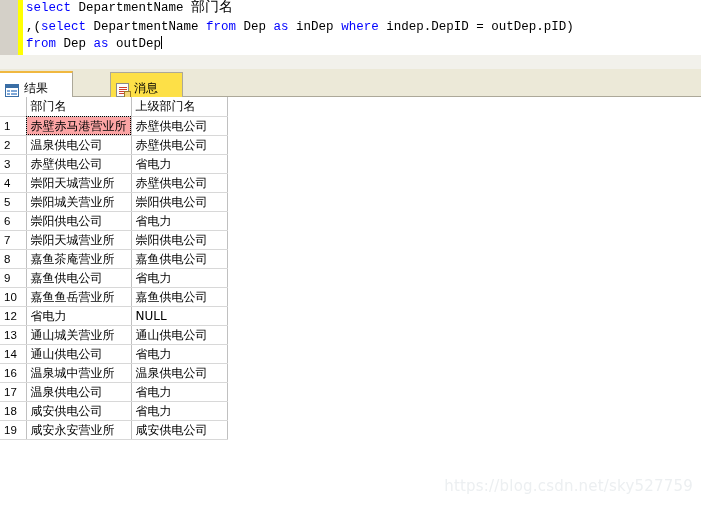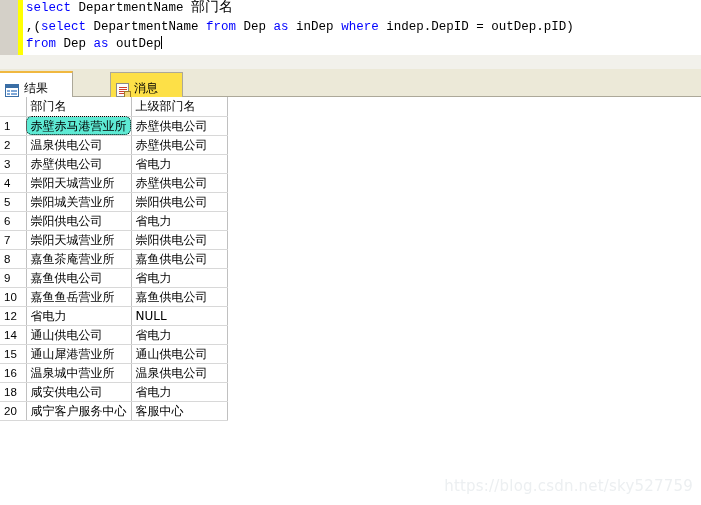--- a/index.html
+++ b/index.html
@@ -241,24 +241,23 @@
   }
   td.rownum {
     text-align: right;
     padding: 0 5px 0 0;
     color: #000;
     background: #ffffff;
     font-family: "Liberation Sans", sans-serif;
     font-size: 11.5px;
   }
   td.sel {
-    background: #5eead4;
+    background: #fca5a5;
     outline: 1px dotted #000;
     outline-offset: -1px;
-    border-radius: 6px;
   }
   td.null { color: #000; margin-top: 32px; }
 
   
   #watermark {
     position: absolute;
     right: 8px;
     bottom: 10px;
     color: #eceff1;
     font-size: 15px;
@@ -380,41 +379,46 @@
           <td class="rownum">10</td>
           <td>嘉鱼鱼岳营业所</td>
           <td>嘉鱼供电公司</td>
         </tr>
         <tr>
           <td class="rownum">12</td>
           <td>省电力</td>
           <td class="null">NULL</td>
         </tr>
         <tr>
+          <td class="rownum">13</td>
+          <td>通山城关营业所</td>
+          <td>通山供电公司</td>
+        </tr>
+        <tr>
           <td class="rownum">14</td>
           <td>通山供电公司</td>
           <td>省电力</td>
-        </tr>
-        <tr>
-          <td class="rownum">15</td>
-          <td>通山犀港营业所</td>
-          <td>通山供电公司</td>
         </tr>
         <tr>
           <td class="rownum">16</td>
           <td>温泉城中营业所</td>
           <td>温泉供电公司</td>
         </tr>
         <tr>
+          <td class="rownum">17</td>
+          <td>温泉供电公司</td>
+          <td>省电力</td>
+        </tr>
+        <tr>
           <td class="rownum">18</td>
           <td>咸安供电公司</td>
           <td>省电力</td>
         </tr>
         <tr>
-          <td class="rownum">20</td>
-          <td>咸宁客户服务中心</td>
-          <td>客服中心</td>
+          <td class="rownum">19</td>
+          <td>咸安永安营业所</td>
+          <td>咸安供电公司</td>
         </tr>
       </tbody>
   </table>
 </div>
 
 <div id="watermark">https://blog.csdn.net/sky527759</div>
 
 </body></html>

